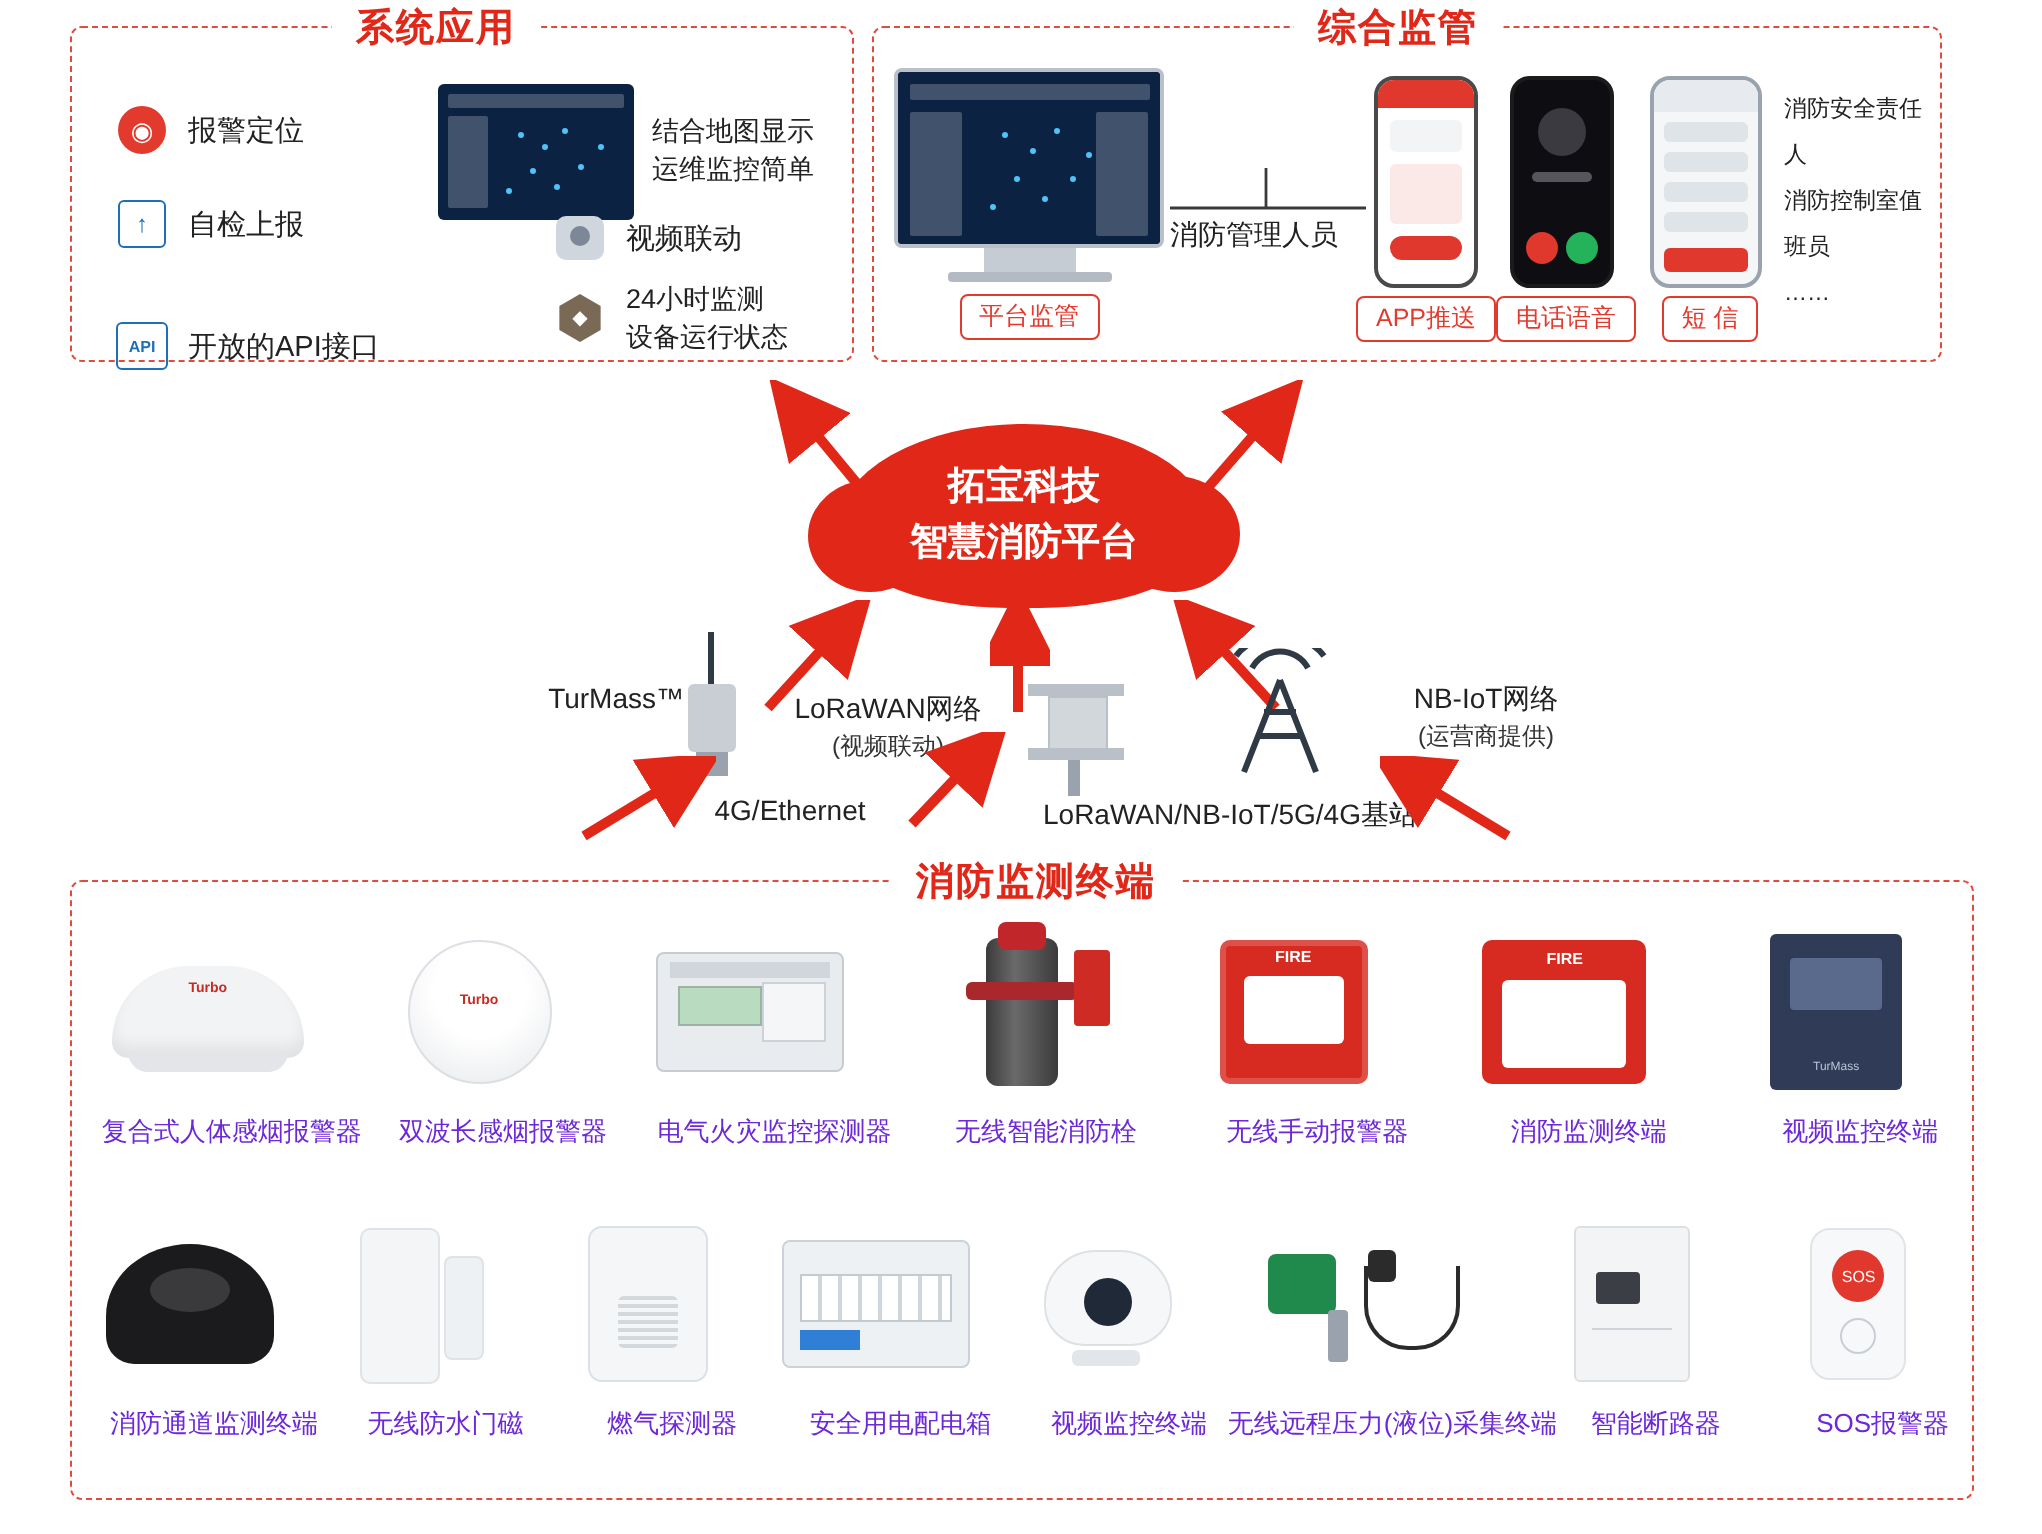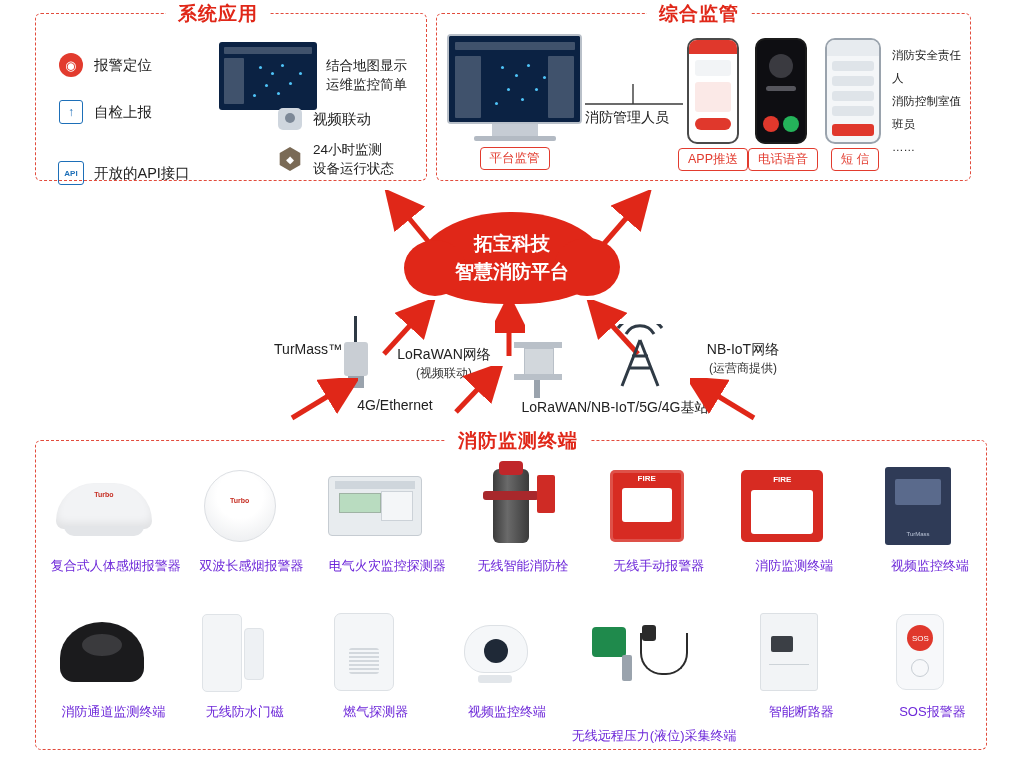--- a/index.html
+++ b/index.html
@@ -185,21 +185,21 @@
   #term-panel .panel-title { left: 410px; }
   .term-grid {
     position: absolute; left: 0; right: 0; top: 22px;
     display: flex; justify-content: space-around; align-items: flex-start;
   }
   .term-grid.row2 { top: 168px; }
   .term-item {
     width: 118px; text-align: center;
     display: flex; flex-direction: column; align-items: center;
   }
-  .term-item.wide { width: 150px; gap: 24px; }
+  .term-item.wide { width: 150px; }
   .term-img {
     height: 86px; width: 110px;
     display: flex; align-items: center; justify-content: center;
     position: relative;
   }
   .term-label {
     margin-top: 8px; font-size: 13px; color: #6d28d9; white-space: nowrap; margin-left: 24px;
   }
 
   
@@ -683,20 +683,29 @@
     <div class="term-item">
       <div class="term-img">
           <div class="d-gas">
             <div class="grill"></div>
           </div>
         </div>
       <div class="term-label">燃气探测器</div>
     </div>
     <div class="term-item">
       <div class="term-img">
+          <div class="d-elebox">
+            <div class="row"></div>
+            <div class="blue"></div>
+          </div>
+        </div>
+      <div class="term-label">安全用电配电箱</div>
+    </div>
+    <div class="term-item">
+      <div class="term-img">
           <div class="d-cam">
             <div class="body"></div>
             <div class="lens"></div>
             <div class="base"></div>
           </div>
         </div>
       <div class="term-label">视频监控终端</div>
     </div>
     <div class="term-item wide">
       <div class="term-img">

